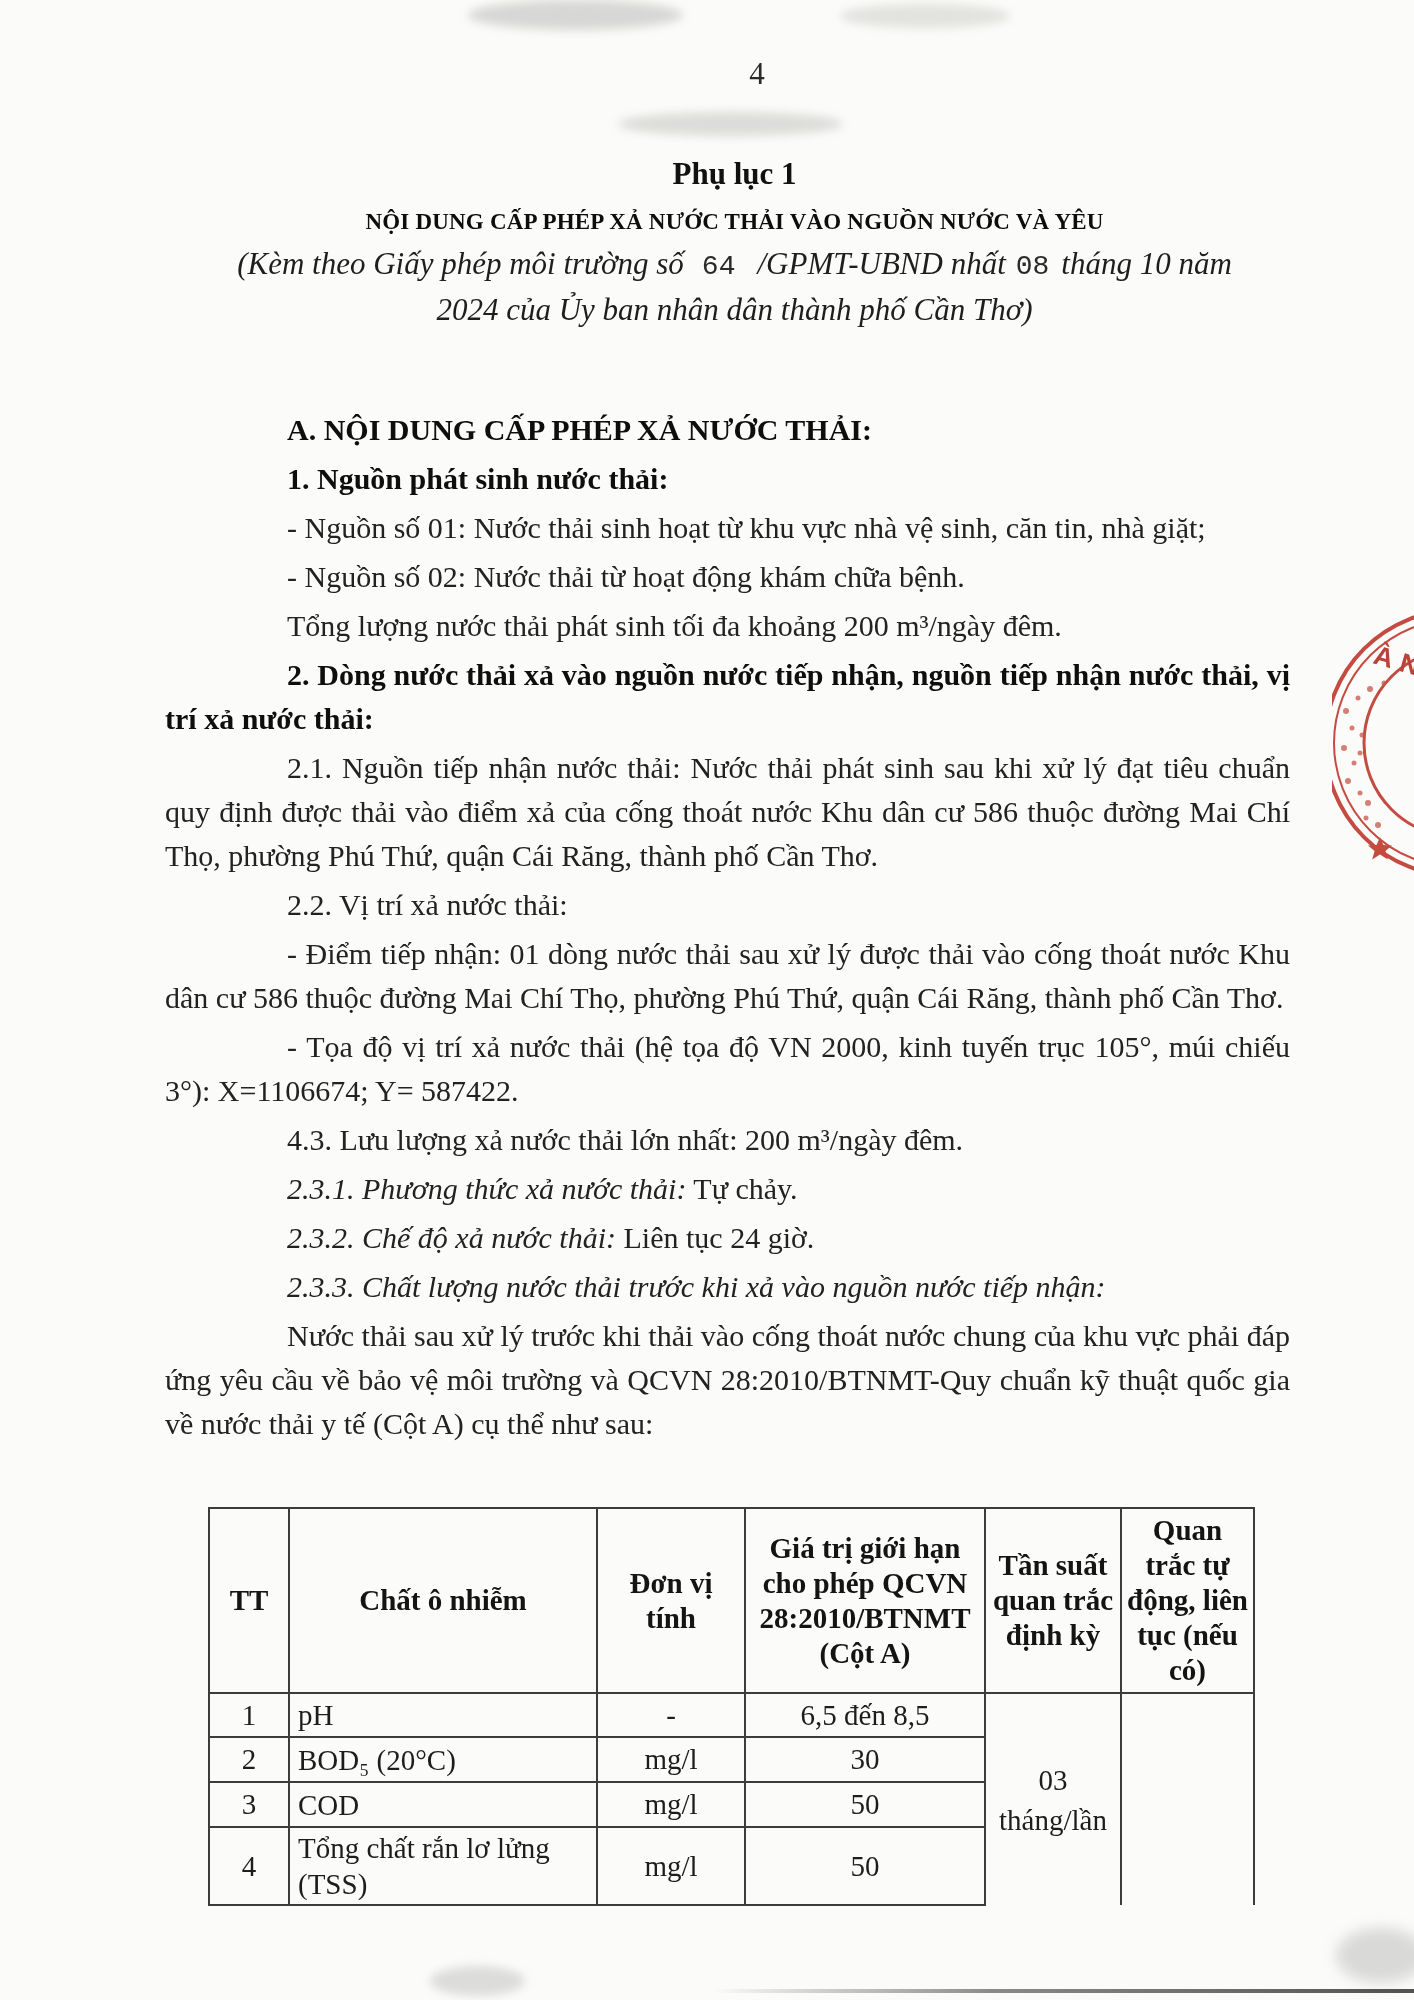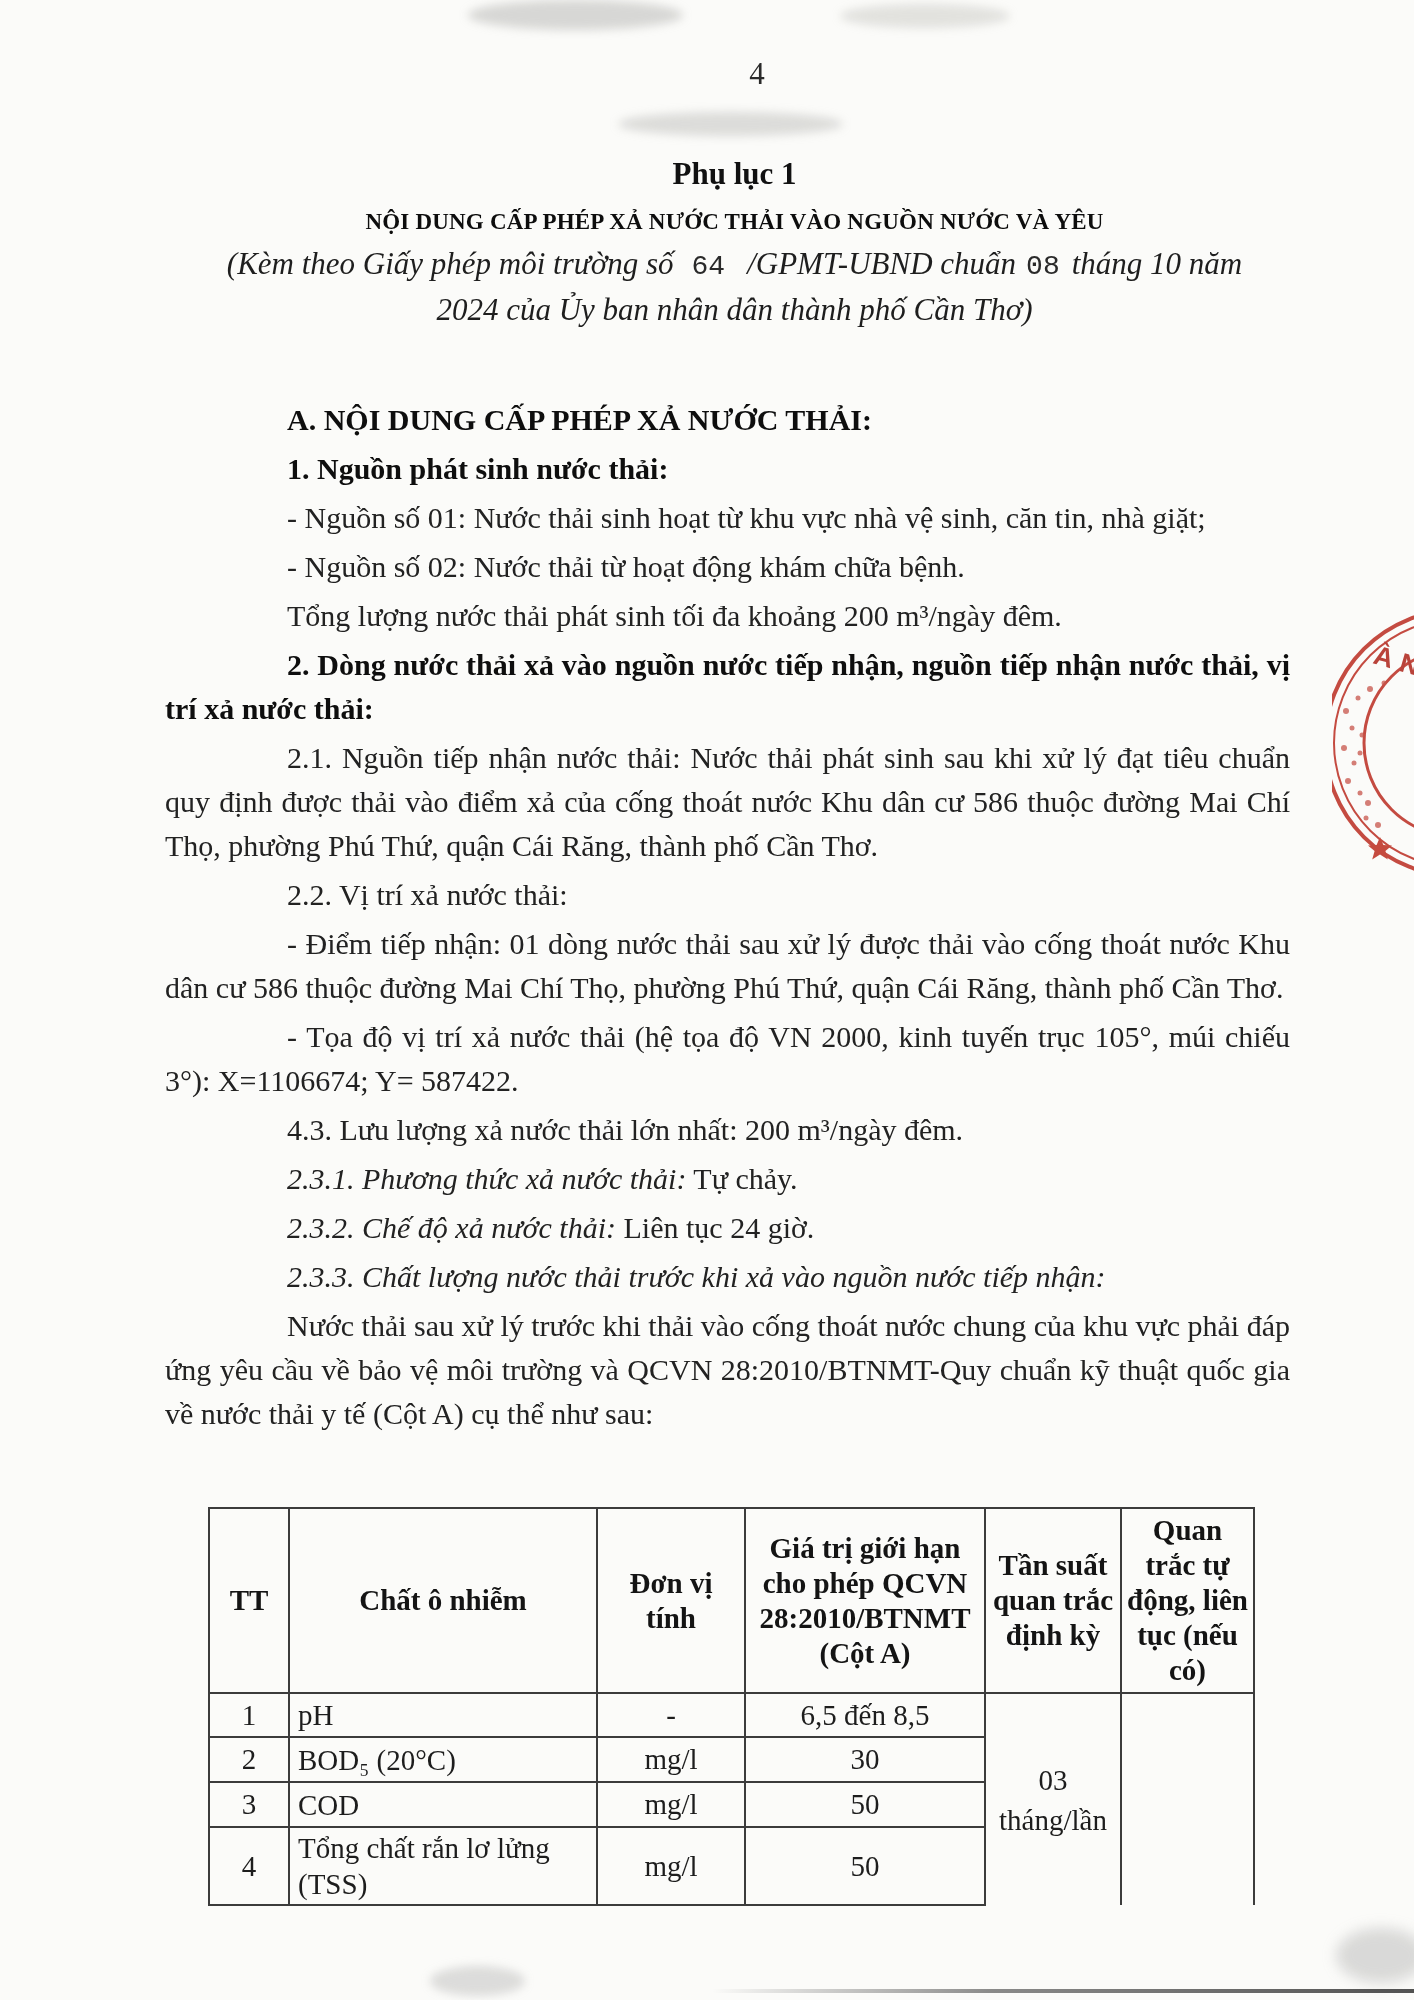--- a/index.html
+++ b/index.html
@@ -26,21 +26,21 @@
   .appendix{font-weight:bold;font-size:31px;color:#111;}
   .title{font-weight:bold;font-size:23px;line-height:39px;color:#0d0d0d;letter-spacing:.2px;}
   .title.first{margin-top:10px;}
   .note{font-size:31px;line-height:41px;margin-top:2px;color:#1e1e1e;}
   .it{font-style:italic;}
   .filled{font-family:"Liberation Mono","DejaVu Sans Mono",monospace;font-style:normal;
     font-size:28px;color:#2a2a2a;}
   .filled.no1{margin:0 22px 0 18px;}
   .filled.no2{margin:0 12px 0 10px;text-align:center;}
   
-  .content{position:absolute;top:398px;left:165px;width:1125px;font-size:30px;}
+  .content{position:absolute;top:408px;left:165px;width:1125px;font-size:30px;}
   .content p{margin:0 0 5px 0;line-height:44px;text-indent:122px;text-align:justify;}
   .bold{font-weight:bold;color:#0e0e0e;}
   
   .tablewrap{position:absolute;top:1507px;left:208px;}
   table{border-collapse:collapse;table-layout:fixed;font-size:29px;color:#1d1d1d;}
   th,td{border:2px solid #3c3c3c;padding:2px 8px;overflow:hidden;}
   th{font-weight:bold;line-height:35px;padding:4px 4px;color:#141414;}
   .c-tt{width:80px;} .c-pol{width:308px;} .c-unit{width:148px;}
   .c-lim{width:240px;} .c-freq{width:136px;} .c-auto{width:133px;}
   thead tr{height:141px;}
@@ -62,21 +62,21 @@
   <div class="smudge sm4"></div>
   <div class="smudge sm5"></div>
   <div class="bottomline"></div>
 
   <div class="pagenum">4</div>
 
   <div class="header">
     <div class="appendix">Phụ lục 1</div>
     <div class="title first">NỘI DUNG CẤP PHÉP XẢ NƯỚC THẢI VÀO NGUỒN NƯỚC VÀ YÊU</div>
     <div class="note">
-      <span class="it">(Kèm theo Giấy phép môi trường số</span><span class="filled no1">64</span><span class="it">/GPMT-UBND chuẩn</span><span class="filled no2">08</span><span class="it">tháng 10 năm</span>
+      <span class="it">(Kèm theo Giấy phép môi trường số</span><span class="filled no1">64</span><span class="it">/GPMT-UBND nhất</span><span class="filled no2">08</span><span class="it">tháng 10 năm</span>
     </div>
     <div class="note it">2024 của Ủy ban nhân dân thành phố Cần Thơ)</div>
   </div>
 
   <div class="content">
     <p class="bold">A. NỘI DUNG CẤP PHÉP XẢ NƯỚC THẢI:</p>
     <p class="bold">1. Nguồn phát sinh nước thải:</p>
     <p>- Nguồn số 01: Nước thải sinh hoạt từ khu vực nhà vệ sinh, căn tin, nhà giặt;</p>
     <p>- Nguồn số 02: Nước thải từ hoạt động khám chữa bệnh.</p>
     <p>Tổng lượng nước thải phát sinh tối đa khoảng 200 m³/ngày đêm.</p>

